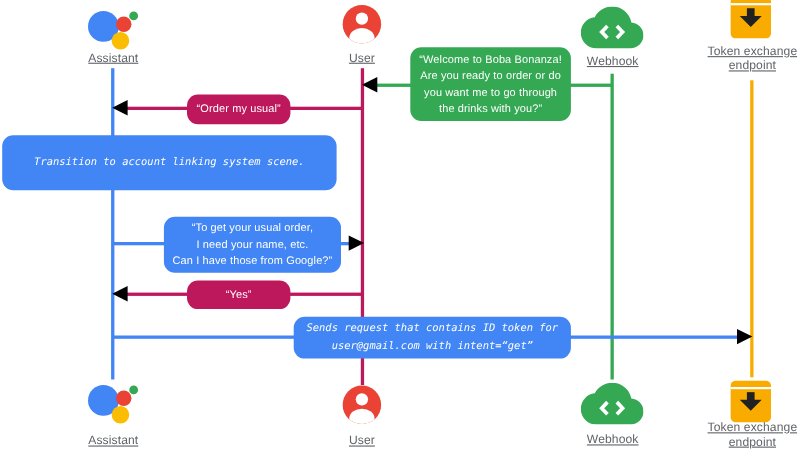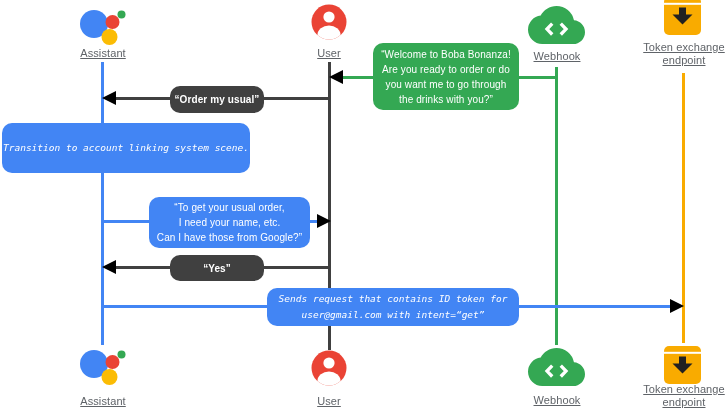--- a/index.html
+++ b/index.html
@@ -6,21 +6,21 @@
   .stage{
     position:relative;width:725px;height:413px;background:#fff;overflow:hidden;
     font-family:"Liberation Sans",sans-serif;
   }
   .lifeline{position:absolute;width:3px;z-index:1;}
   .hline{position:absolute;height:3px;z-index:2;}
   .ahead{position:absolute;width:0;height:0;z-index:2;border-top:7px solid transparent;border-bottom:7px solid transparent;}
   .ahead.left{border-right:14px solid;}
   .ahead.right{border-left:14px solid;}
   .c-blue{background:#4285F4;}    .b-blue{border-right-color:#4285F4;border-left-color:#4285F4;}
-  .c-red{background:#404040;font-weight:bold;}     .b-red{border-right-color:#EA4335;border-left-color:#EA4335;}
+  .c-red{background:#be185d;}     .b-red{border-right-color:#EA4335;border-left-color:#EA4335;}
   .c-green{background:#34A853;}   .b-green{border-right-color:#34A853;border-left-color:#34A853;}
   .c-yellow{background:#F9AB00;}
   .msg{
     position:absolute;z-index:3;border-radius:10px;color:#fff;text-align:center;
     display:flex;flex-direction:column;justify-content:center;box-sizing:border-box;
   }
   .msg.quote{font-size:10px;line-height:15px;letter-spacing:.1px;}
   .msg.mono{font-family:"DejaVu Sans Mono",monospace;font-style:italic;font-size:9.5px;line-height:16px;}
   .msg .ln{display:block;white-space:nowrap;}
   .actor-label{
@@ -58,21 +58,21 @@
     <span class="ln">“Welcome to Boba Bonanza!</span>
     <span class="ln">Are you ready to order or do</span>
     <span class="ln">you want me to go through</span>
     <span class="ln">the drinks with you?”</span>
   </div>
 
   <div class="msg quote c-red" style="left:170px;top:86px;width:94px;height:27px;">
     <span class="ln">“Order my usual”</span>
   </div>
 
-  <div class="msg mono c-blue" style="left:2px;top:123px;width:248px;height:50px;">
+  <div class="msg mono c-blue" style="left:2px;top:123px;width:304px;height:50px;">
     <span class="ln">Transition to account linking system scene.</span>
   </div>
 
   <div class="msg quote c-blue" style="left:149px;top:197px;width:161px;height:51px;">
     <span class="ln">“To get your usual order,</span>
     <span class="ln">I need your name, etc.</span>
     <span class="ln">Can I have those from Google?”</span>
   </div>
 
   <div class="msg quote c-red" style="left:170px;top:255px;width:94px;height:26px;">

